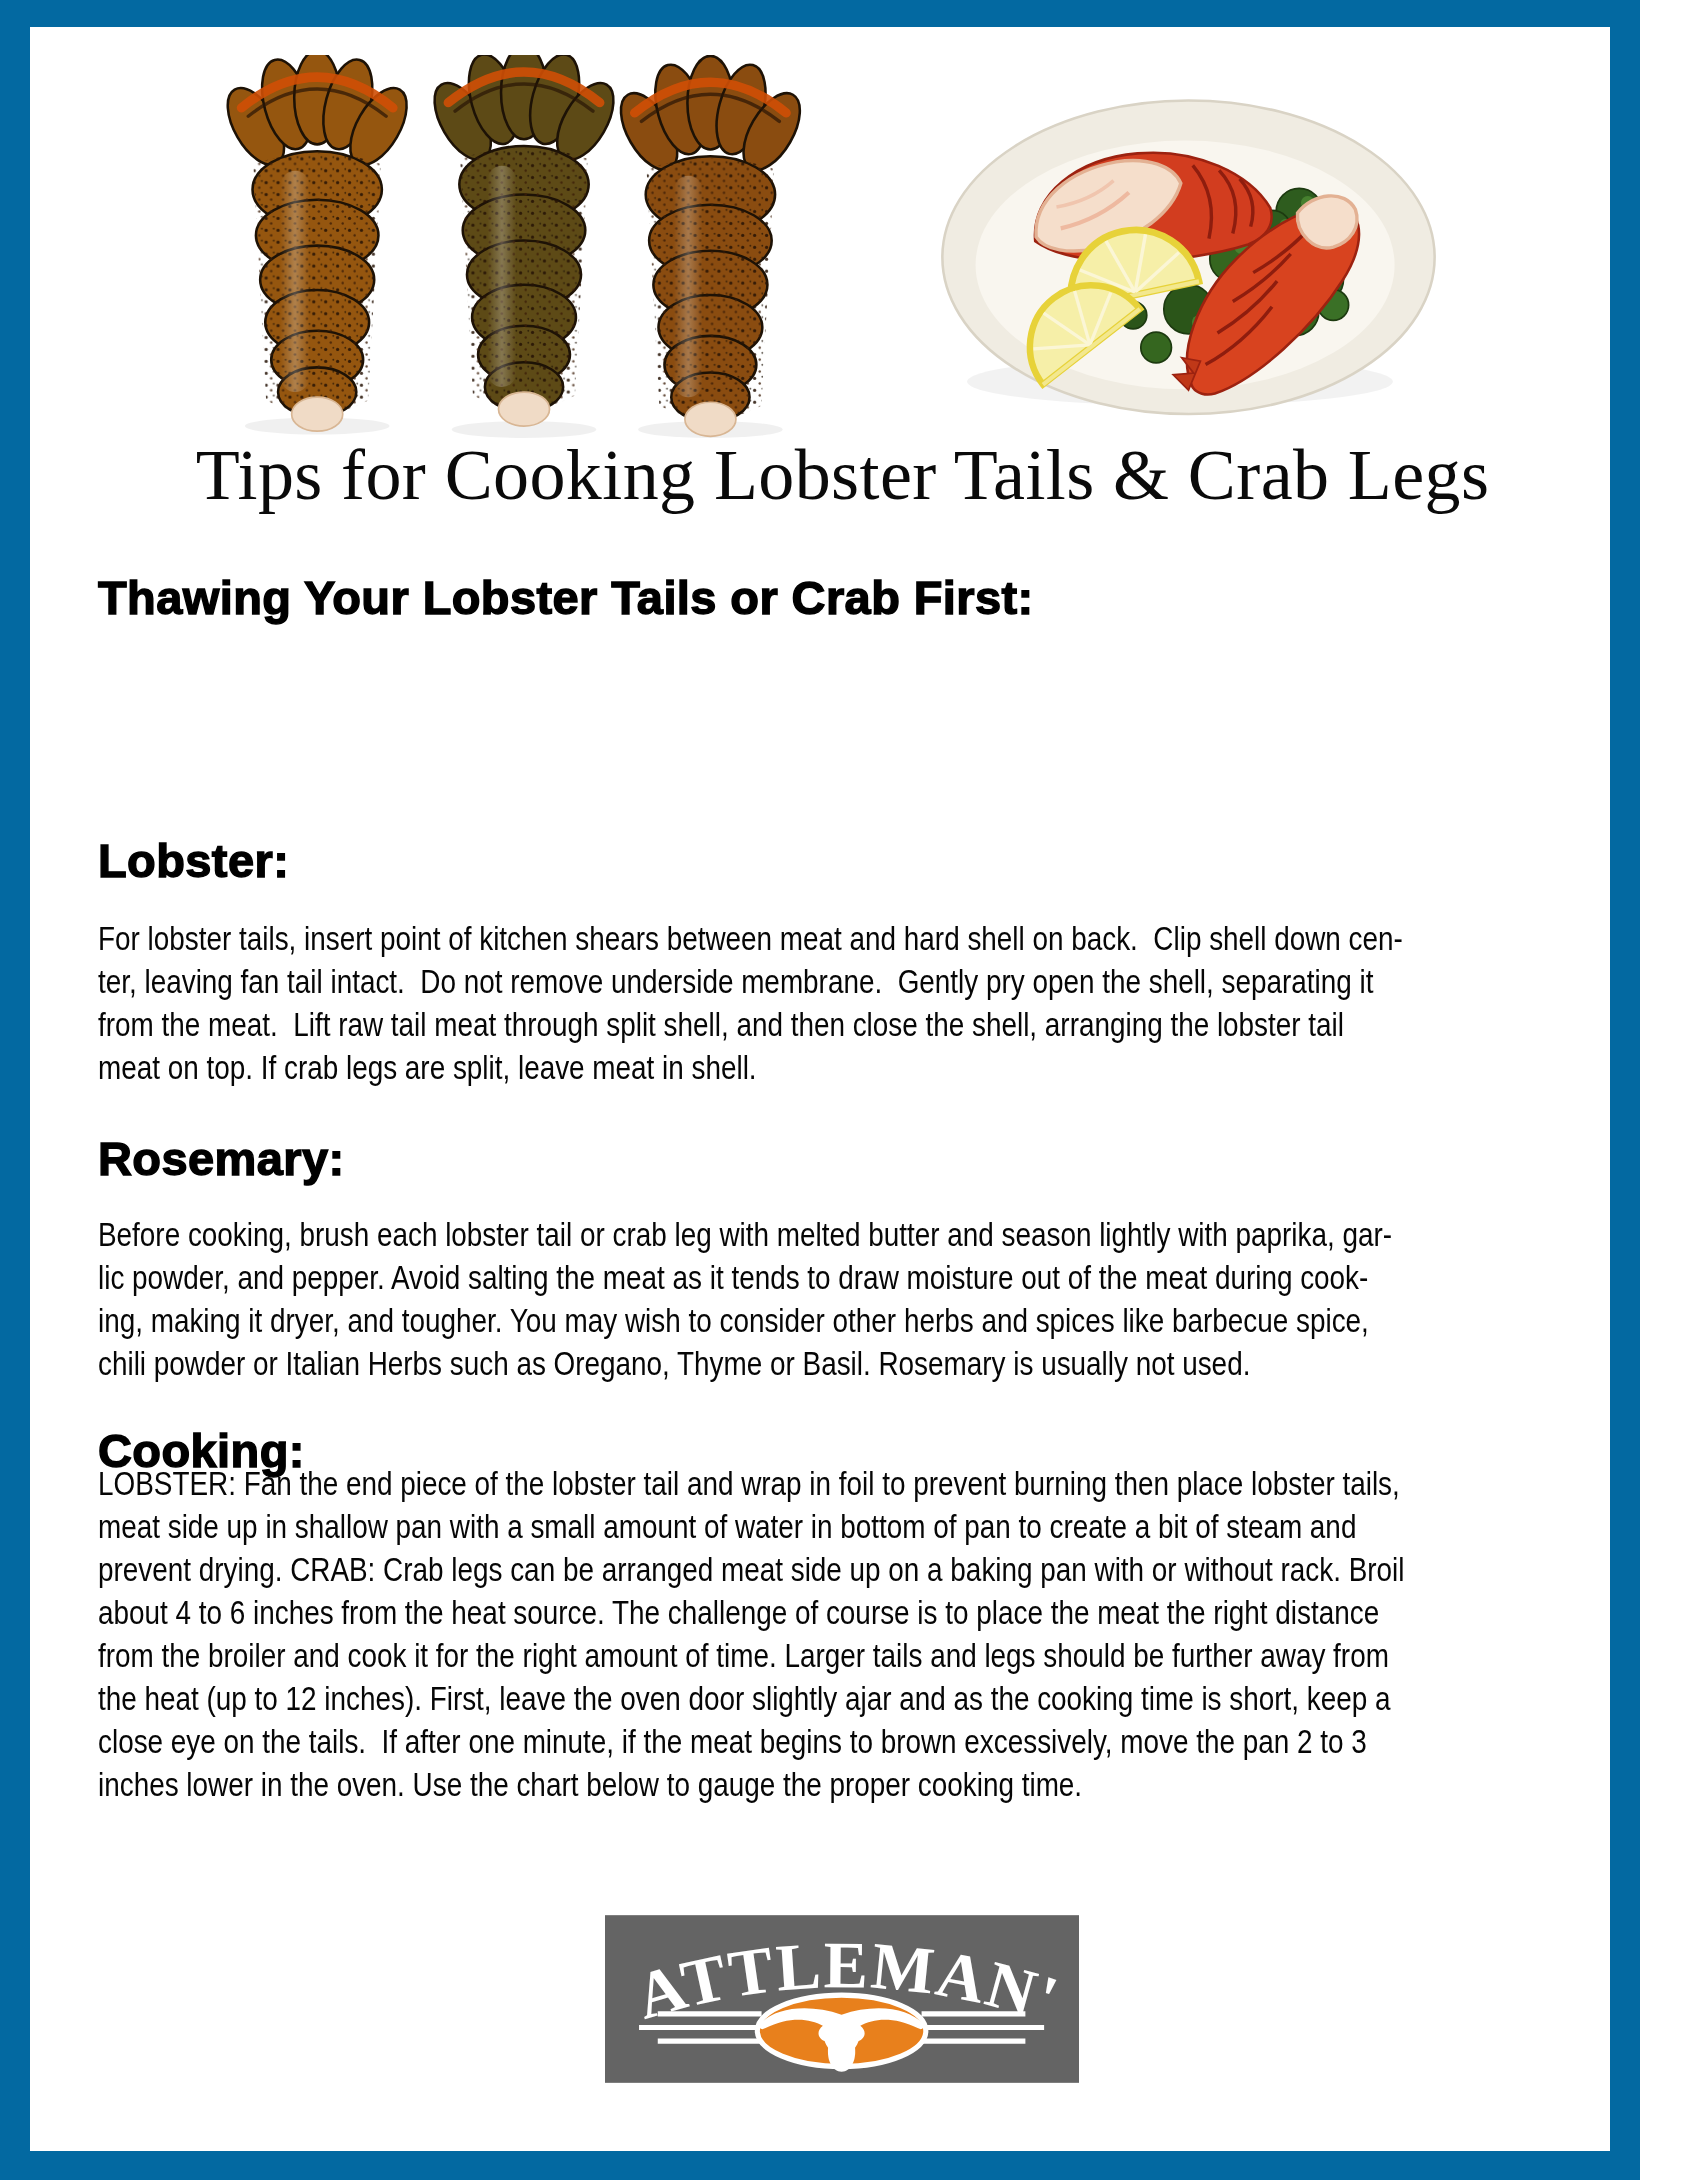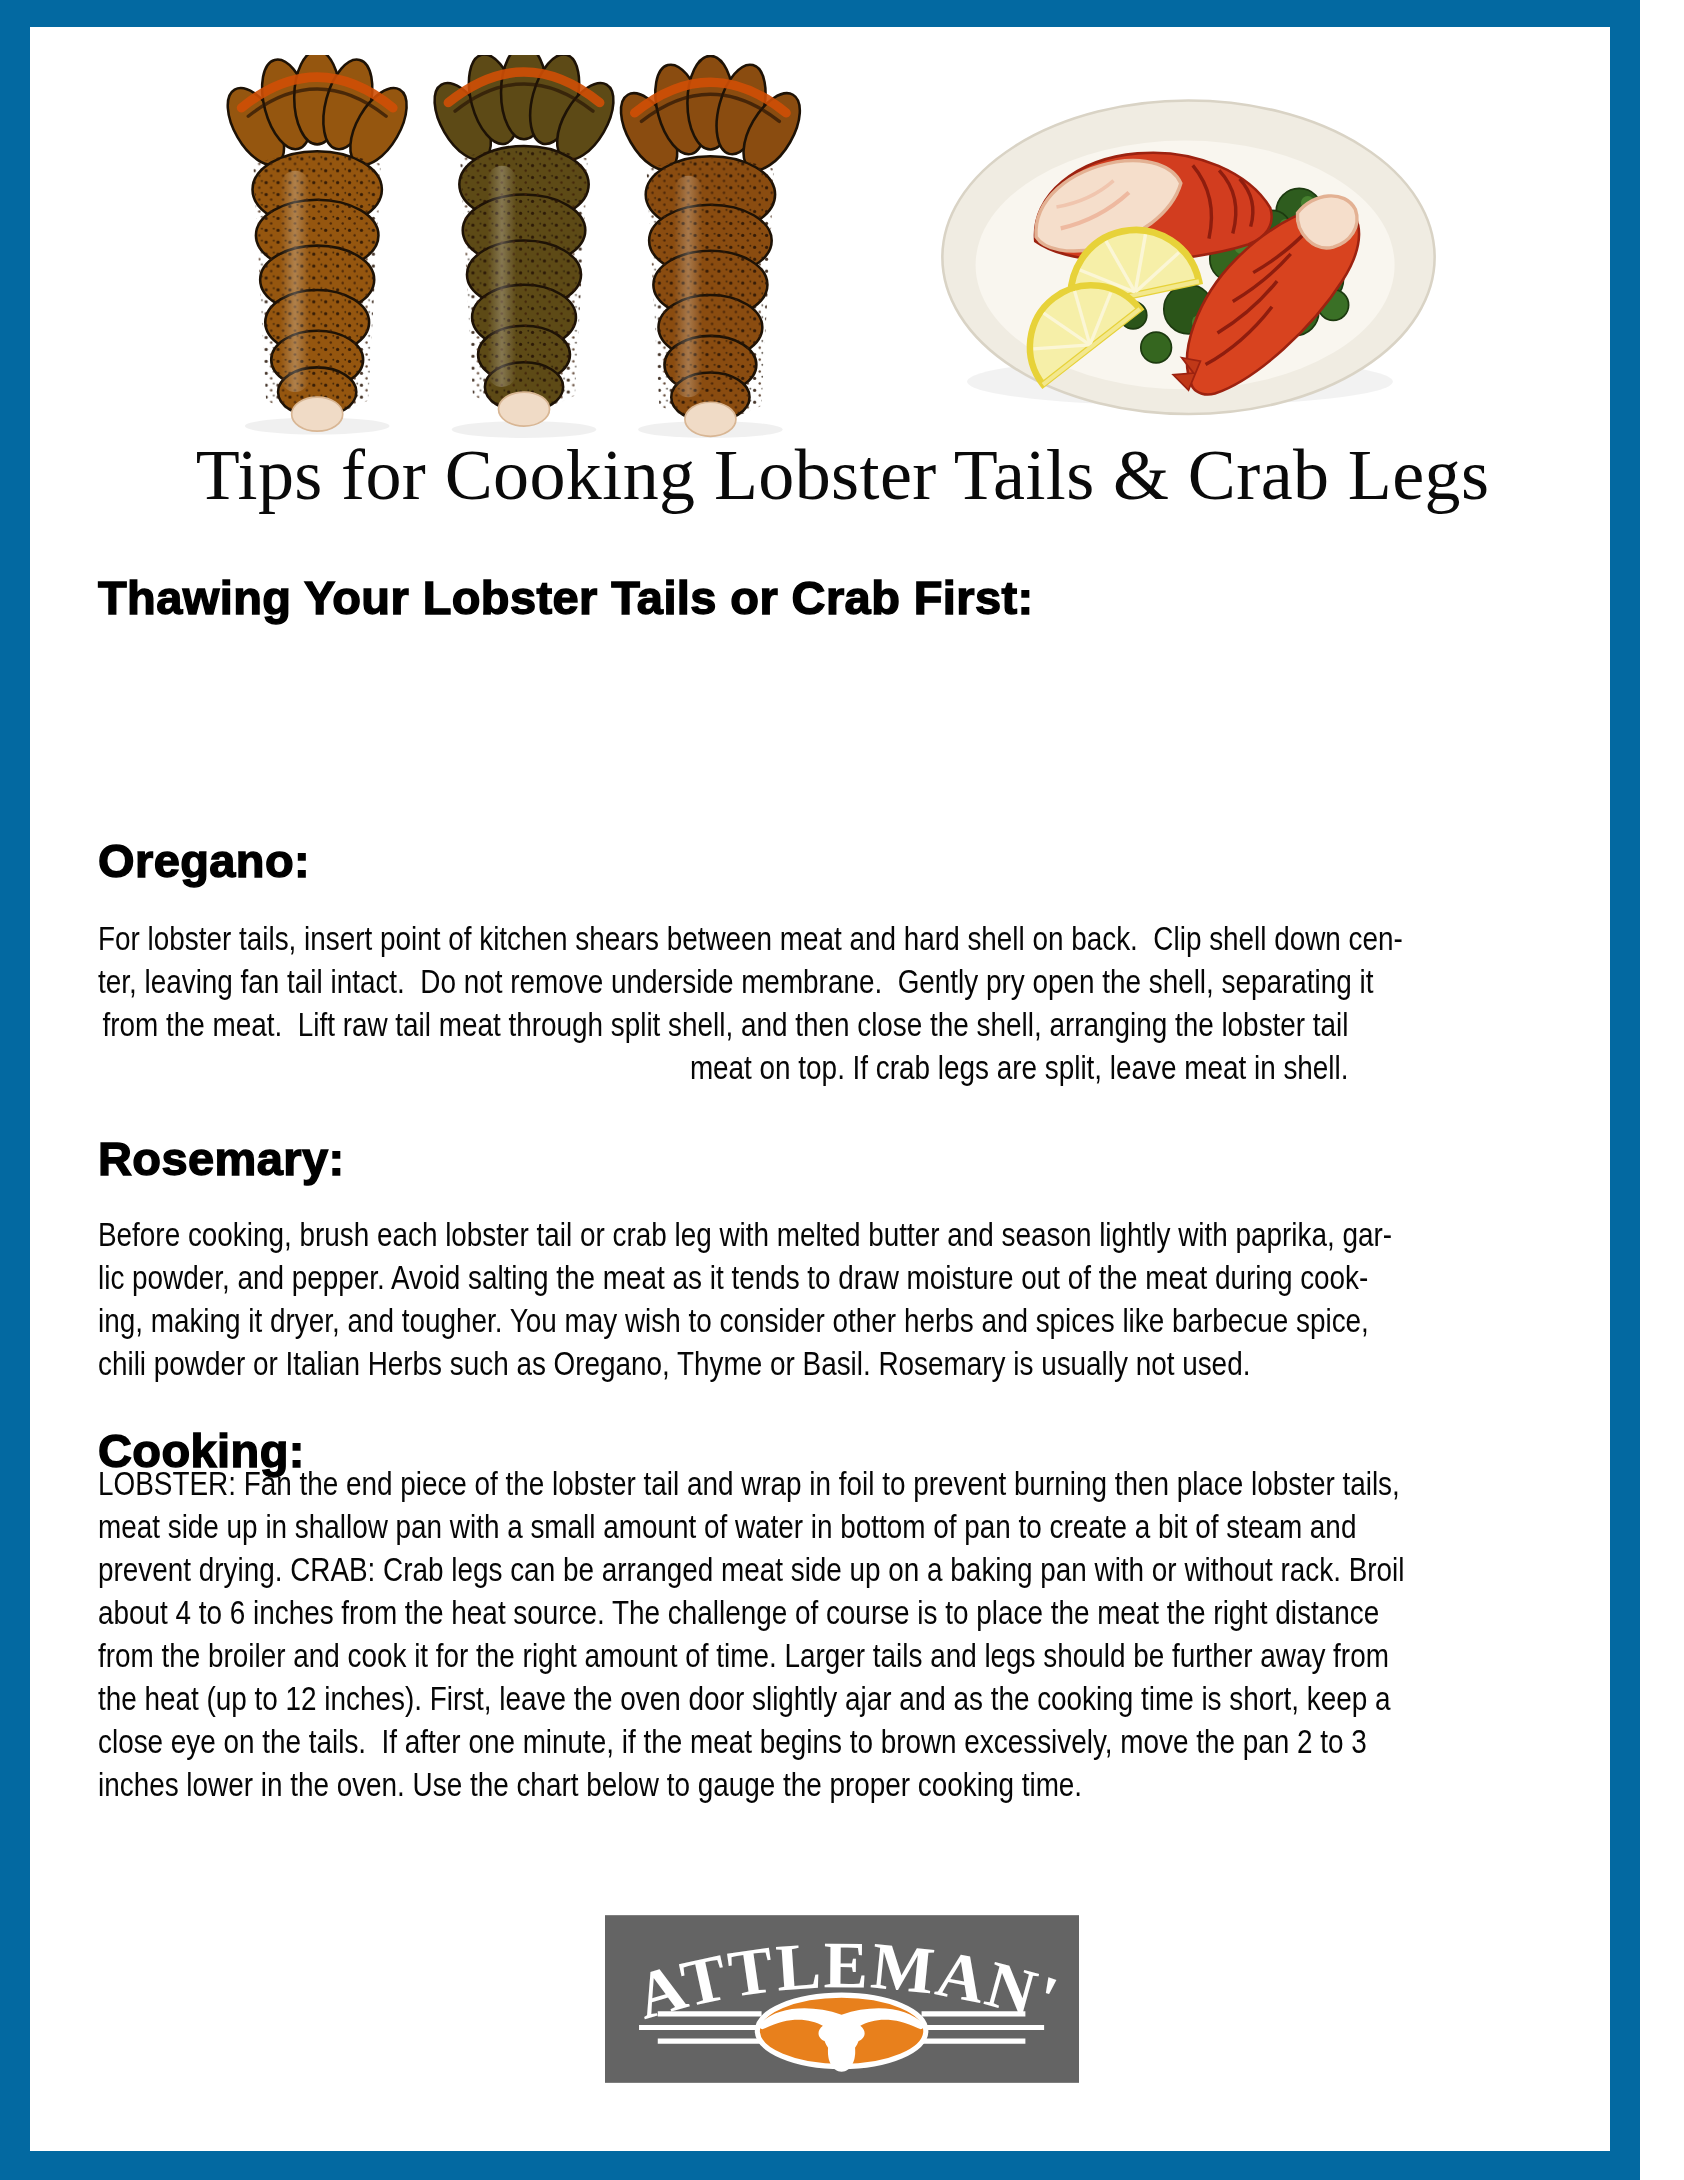--- a/index.html
+++ b/index.html
@@ -134,22 +134,22 @@
           <line x1="0" y1="-3" x2="60" y2="-38"></line>
       </g>
       <line x1="-76" y1="0" x2="76" y2="0" stroke="#f3e88e" stroke-width="5"></line>
     </g>
   </svg>
 
   <div class="title">Tips for Cooking Lobster Tails &amp; Crab Legs</div>
 
   <div class="h" style="top:571px;">Thawing Your Lobster Tails or Crab First:</div>
 
-  <div class="h" style="top:834px;">Oregano:</div>
-  <div class="para" style="top:917px;text-align:right;">
+  <div class="h" style="top:834px;">Lobster:</div>
+  <div class="para" style="top:917px;">
     <div class="ln">For lobster tails, insert point of kitchen shears between meat and hard shell on back.  Clip shell down cen-</div>
     <div class="ln">ter, leaving fan tail intact.  Do not remove underside membrane.  Gently pry open the shell, separating it</div>
     <div class="ln">from the meat.  Lift raw tail meat through split shell, and then close the shell, arranging the lobster tail</div>
     <div class="ln">meat on top. If crab legs are split, leave meat in shell.</div>
   </div>
 
   <div class="h" style="top:1132px;">Rosemary:</div>
   <div class="para" style="top:1213px;">
     <div class="ln">Before cooking, brush each lobster tail or crab leg with melted butter and season lightly with paprika, gar-</div>
     <div class="ln">lic powder, and pepper. Avoid salting the meat as it tends to draw moisture out of the meat during cook-</div>

